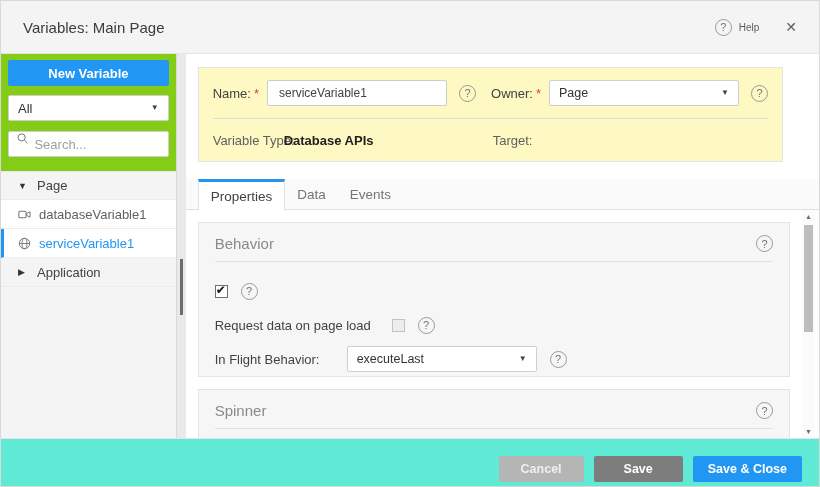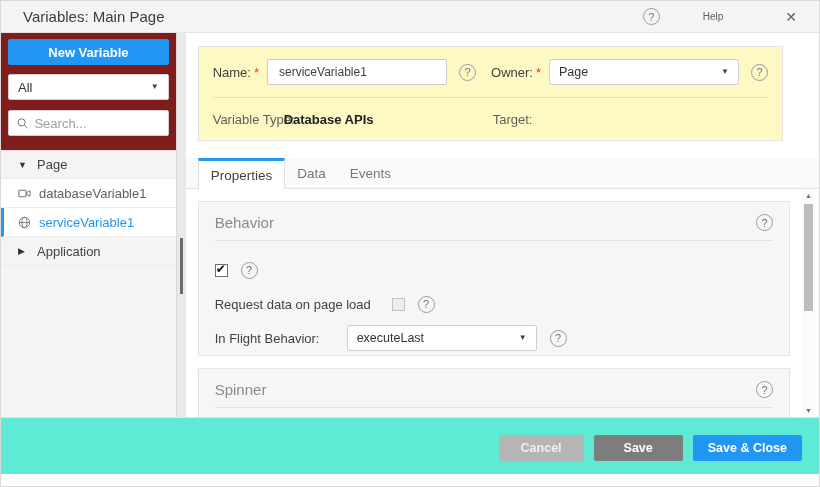--- a/index.html
+++ b/index.html
@@ -1,38 +1,38 @@
 <!DOCTYPE html>
 <html><head>
 <meta charset="utf-8">
 <style>
   * { box-sizing: border-box; margin: 0; padding: 0; }
   html,body { width:820px; height:487px; }
   body { font-family:"Liberation Sans","DejaVu Sans",sans-serif; background:#fff; color:#424242; }
   .app { width:820px; height:487px; position:relative; background:#fff; overflow:hidden; border:1px solid #d9d9d9; }
 
   
-  .hdr { height:32px; background:#f4f4f4; border-bottom:1px solid #e3e3e3; display:flex; align-items:center; padding:0 22px;gap:36px; }
+  .hdr { height:53px; background:#f4f4f4; border-bottom:1px solid #e3e3e3; display:flex; align-items:center; padding:0 22px; }
   .hdr-title { flex:1; font-size:15px; color:#3c3c3c; }
   .q { width:17px; height:17px; border:1px solid #9a9a9a; border-radius:50%; display:inline-flex; align-items:center; justify-content:center; font-size:11px; color:#757575; flex:0 0 auto; cursor:pointer; }
   .hdr .q { margin-right:7px; }
   .hdr-help { font-size:10px; color:#5d5d5d; margin-right:26px; cursor:pointer; }
   .hdr-close { font-size:14px; color:#5d5d5d; cursor:pointer; }
 
   
   .bodyrow { display:flex; height:385px; border-bottom:1px solid #e4e4e4; }
 
   
-  .sidebar { width:197px; background:#7f1d1d; border-right:1px solid #d8d8d8; display:flex; flex-direction:column; }
+  .sidebar { width:197px; background:#84cc16; border-right:1px solid #d8d8d8; display:flex; flex-direction:column; }
   .side-top { padding:6px 7px 0 7px; }
   .new-var { display:block; width:100%; height:26px; background:#2196f3; color:#fff; border:none; border-radius:2px; font-family:inherit; font-size:13px; font-weight:bold; cursor:pointer; margin-bottom:9px; }
   .sel { height:26px; background:#fff; border:1px solid #cfcfcf; border-radius:2px; display:flex; align-items:center; justify-content:space-between; padding:0 9px; font-size:13px; color:#333; cursor:pointer; }
   .side-top .sel { margin-bottom:10px; }
   .caret { font-size:8px; color:#424242; line-height:1; }
-  .search { height:26px; background:#fff; border:1px solid #cfcfcf; border-radius:2px; display:flex; align-items:center; padding:0 8px; gap:6px; }
+  .search { height:26px; background:#fff; border:1px solid #cfcfcf; border-radius:2px; display:flex; padding:0 8px; gap:6px; }
   .search input { border:none; outline:none; background:transparent; font-family:inherit; font-size:13px; color:#757575; width:100%; }
   .search input::placeholder { color:#9e9e9e; }
   .tree { margin-top:14px; display:flex; flex-direction:column; flex:1; }
   .trow { height:29px; display:flex; align-items:center; gap:8px; padding-left:17px; font-size:13px; border-bottom:1px solid #ececec; cursor:pointer; background:#fff; color:#616161; }
   .trow.group { background:#f4f4f4; color:#424242; }
   .trow.group.first { border-top:1px solid #e7e7e7; }
   .tri { font-size:9px; color:#333; width:11px; }
   .trow.selected { border-left:3px solid #2196f3; padding-left:14px; color:#2196f3; }
   .tree-fill { flex:1; background:#f4f4f4; }
 

